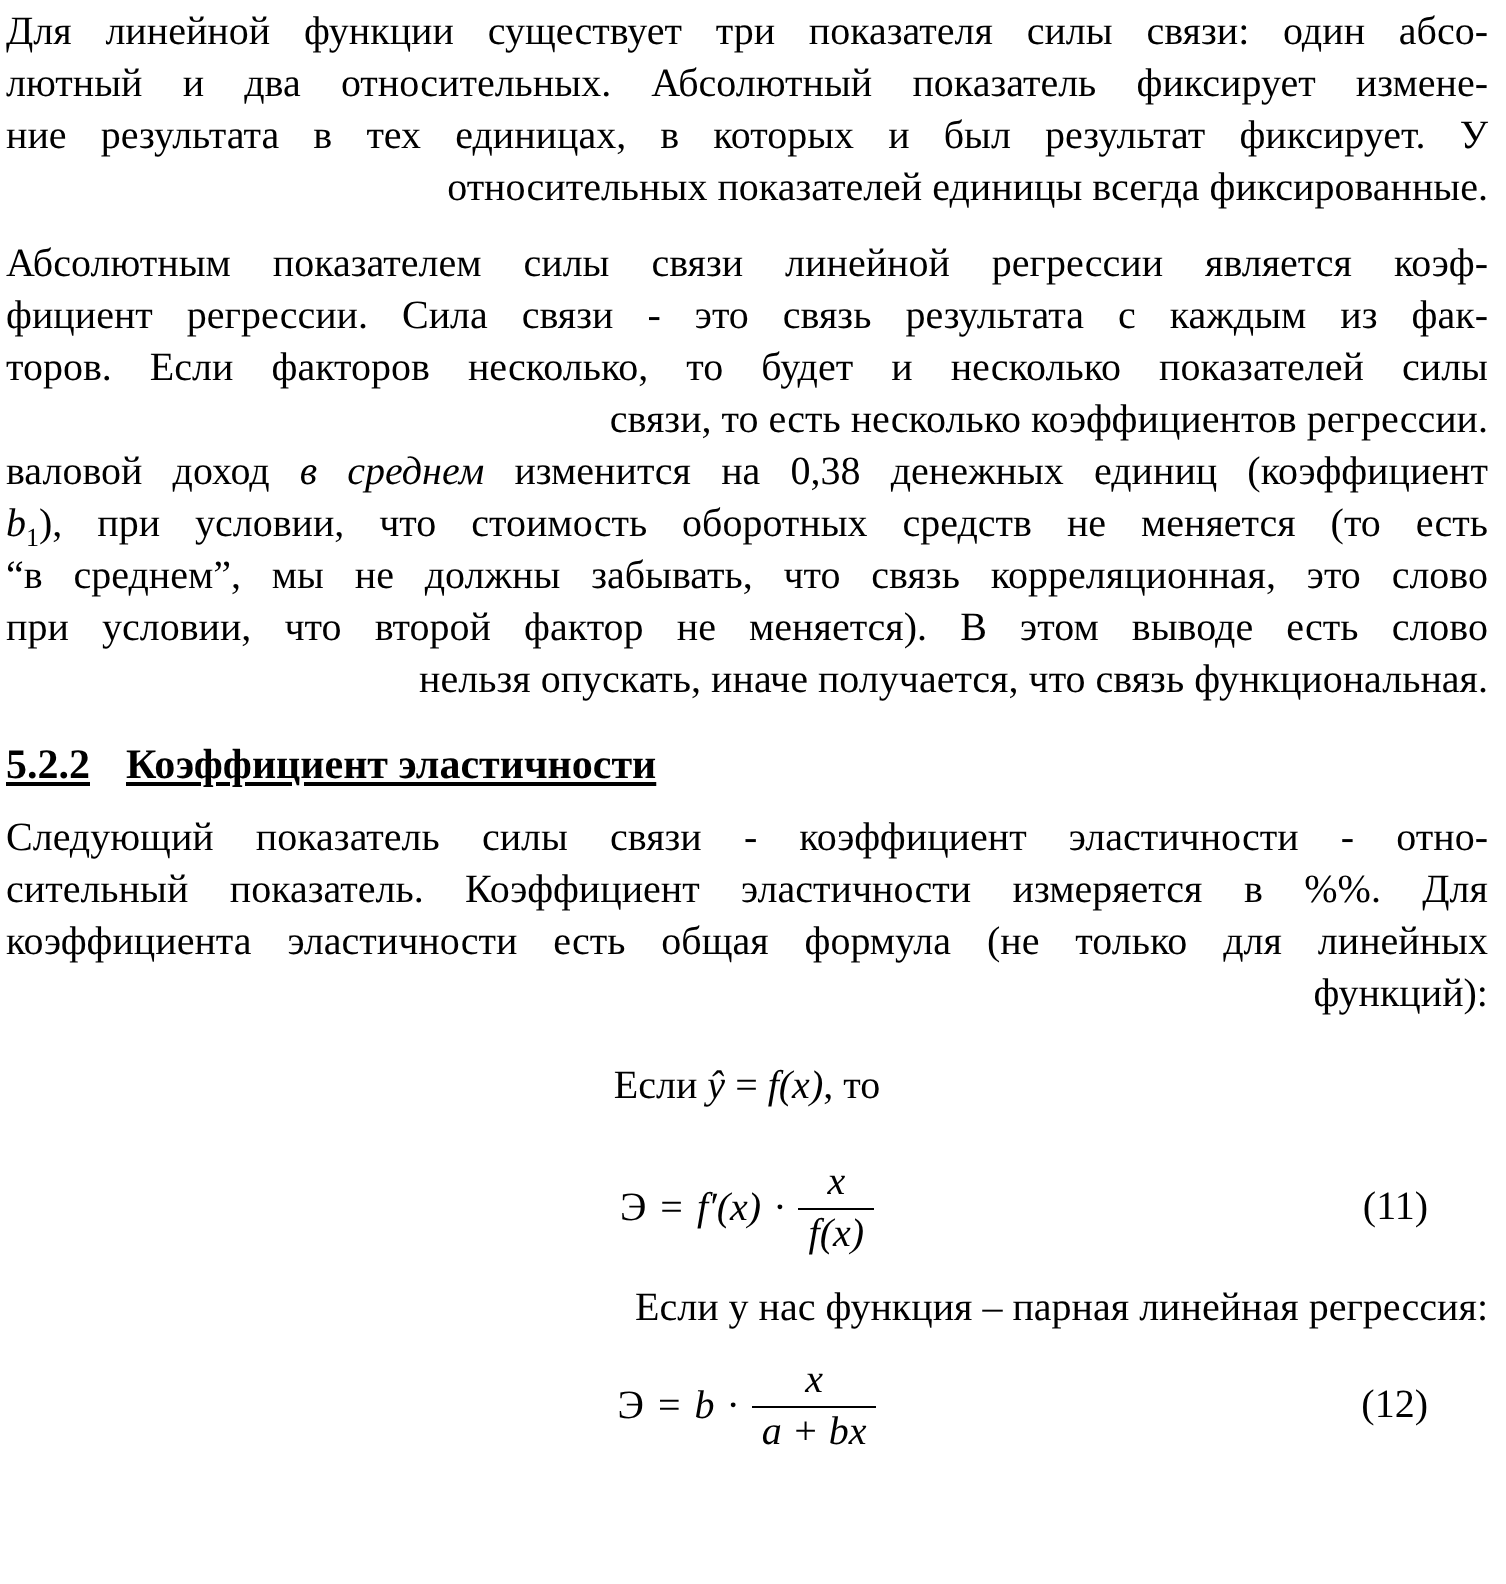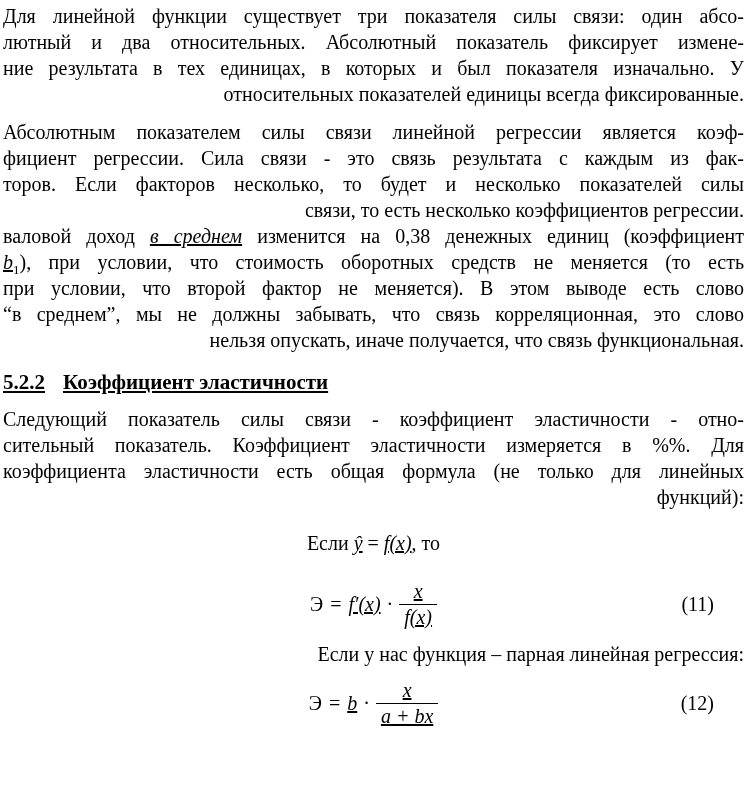--- a/index.html
+++ b/index.html
@@ -29,21 +29,21 @@
     line-height: 27px;
     text-align: left;
   }
   .sec-num { margin-right: 18px; }
   .sec-521 { margin-top: 19px; }
   .sec-522 { margin-top: 16px; text-decoration: underline; }
 
   .after-sec { margin-top: 12px; }
   .after-sec-2 { margin-top: 10px; }
 
-  .mi { font-style: italic; text-decoration: underline; }
+  .mi { font-style: italic; }
   sub.msub { font-size: 13px; line-height: 0; }
 
   .centerline {
     margin-top: 20px;
     line-height: 27px;
     text-align: center;
   }
 
   .equation {
     position: relative;
@@ -74,37 +74,37 @@
   .para-pair { margin-top: 9px; }
 </style>
 </head>
 <body>
 
 <div class="page">
 
   <div>
     <div class="ln">Для линейной функции существует три показателя силы связи: один абсо-</div>
     <div class="ln">лютный и два относительных. Абсолютный показатель фиксирует измене-</div>
-    <div class="ln">ние результата в тех единицах, в которых и был показателя изначально. У</div>
+    <div class="ln">ние результата в тех единицах, в которых и был результат фиксирует. У</div>
     <div class="ln last">относительных показателей единицы всегда фиксированные.</div>
   </div>
 
 
   <div class="after-sec">
     <div class="ln">Абсолютным показателем силы связи линейной регрессии является коэф-</div>
     <div class="ln">фициент регрессии. Сила связи - это связь результата с каждым из фак-</div>
     <div class="ln">торов. Если факторов несколько, то будет и несколько показателей силы</div>
     <div class="ln last">связи, то есть несколько коэффициентов регрессии.</div>
   </div>
 
   <div>
     <div class="ln"><span>валовой доход </span><span class="mi">в среднем</span><span> изменится на 0,38 денежных единиц (коэффициент</span></div>
     <div class="ln"><span class="mi">b</span><sub class="msub">1</sub><span>), при условии, что стоимость оборотных средств не меняется (то есть</span></div>
+    <div class="ln">“в среднем”, мы не должны забывать, что связь корреляционная, это слово</div>
     <div class="ln">при условии, что второй фактор не меняется). В этом выводе есть слово</div>
-    <div class="ln">“в среднем”, мы не должны забывать, что связь корреляционная, это слово</div>
     <div class="ln last">нельзя опускать, иначе получается, что связь функциональная.</div>
   </div>
 
   <div class="sec sec-522">
     <span class="sec-num">5.2.2</span><span>Коэффициент эластичности</span>
   </div>
 
   <div class="after-sec-2">
     <div class="ln">Следующий показатель силы связи - коэффициент эластичности - отно-</div>
     <div class="ln">сительный показатель. Коэффициент эластичности измеряется в %%. Для</div>

